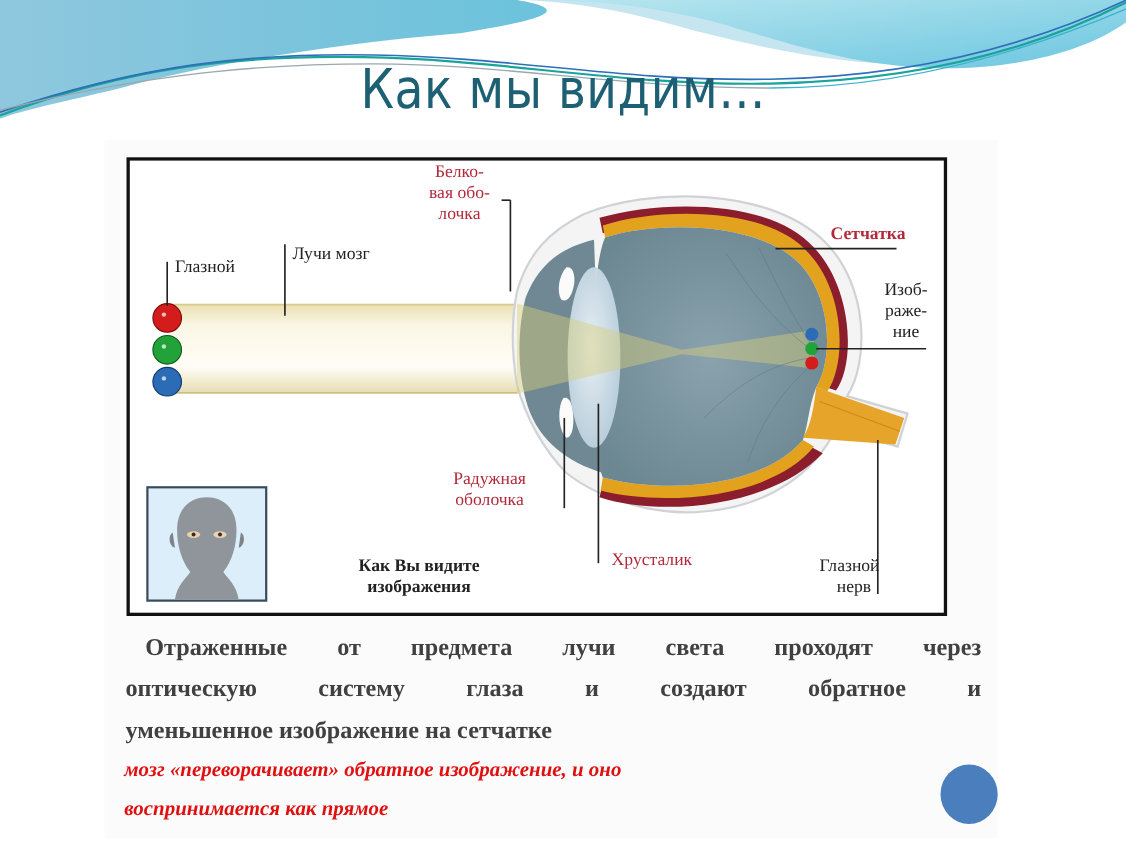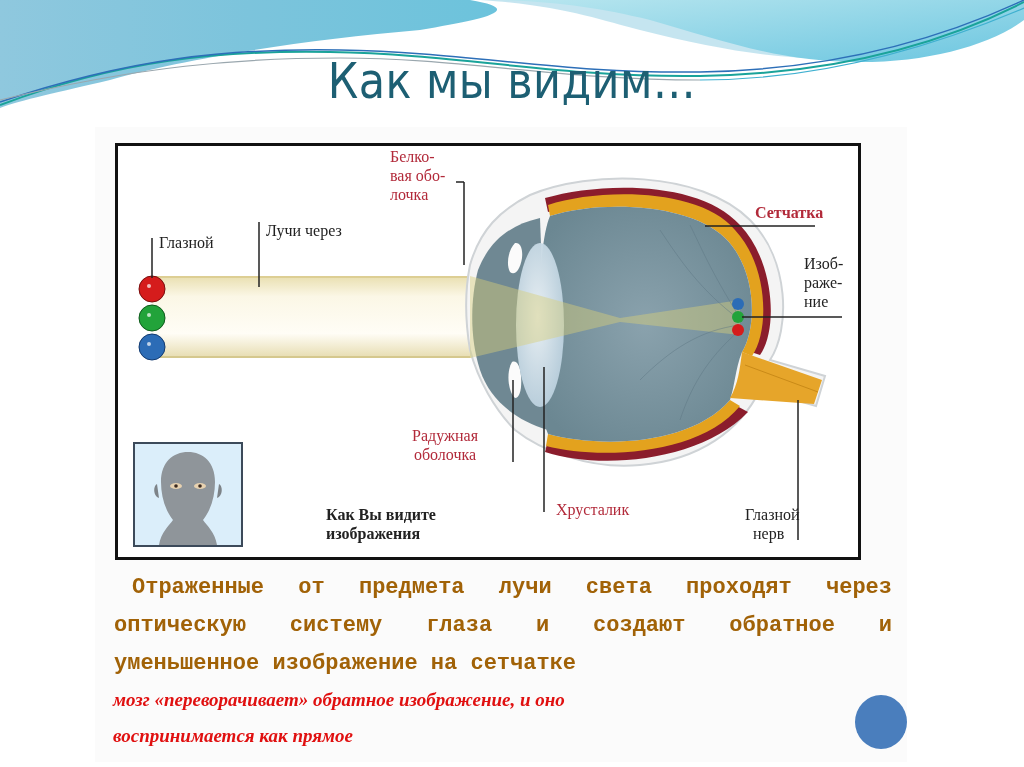--- a/index.html
+++ b/index.html
@@ -18,30 +18,30 @@
     position: absolute; left: 95px; top: 127px; width: 812px; height: 635px;
     background: #fbfbfb;
   }
   .diagram-frame {
     position: absolute; left: 115px; top: 143px; width: 740px; height: 411px;
     border: 3px solid #111; background: #fff; box-sizing: content-box;
   }
   .diagram-svg { position: absolute; left: 0; top: 0; }
   .lbl {
     position: absolute; font-family: "Liberation Serif", serif; font-size: 16px;
-    line-height: 19px; color: #222; white-space: pre;
+    line-height: 19px; color: #222; white-space: pre; text-align: center;
   }
   .lbl.red { color: #b22a3a; }
   .face-box {
     position: absolute; left: 133px; top: 442px; width: 106px; height: 101px;
     border: 2px solid #3c4a5a; background: #dbeefa; overflow: hidden;
   }
   .caption {
     position: absolute; left: 114px; width: 778px;
-    font-family: Liberation Mono, monospace; font-weight: bold; color: #a16207;
+    font-family: Liberation Serif, serif; font-weight: bold; color: #404040;
     font-size: 22px;
   }
   .caption-line { position: absolute; left: 0; white-space: nowrap; }
   .justify { width: 778px; text-align: justify; text-align-last: justify; }
   .red-note {
     position: absolute; left: 113px; font-family: "Liberation Serif", serif;
     font-style: italic; font-weight: bold; color: #e01010; font-size: 19px; white-space: nowrap;
   }
   .blue-dot {
     position: absolute; left: 855px; top: 695px; width: 52px; height: 54px;
@@ -148,21 +148,21 @@
     <line x1="464" y1="182" x2="464" y2="265"></line>
     <line x1="705" y1="226" x2="815" y2="226"></line>
     <line x1="742" y1="317" x2="842" y2="317"></line>
     <line x1="513" y1="380" x2="513" y2="462"></line>
     <line x1="544" y1="367" x2="544" y2="512"></line>
     <line x1="798" y1="400" x2="798" y2="540"></line>
   </g>
 </svg>
 
 <div class="lbl" style="left:159px;top:233px;">Глазной</div>
-<div class="lbl" style="left:266px;top:221px;">Лучи через</div>
+<div class="lbl" style="left:266px;top:221px;">Лучи мозг</div>
 <div class="lbl red" style="left:390px;top:147px;">Белко-
 вая обо-
 лочка</div>
 <div class="lbl red" style="left:755px;top:203px;font-weight:bold;">Сетчатка</div>
 <div class="lbl" style="left:790px;top:254px;margin-left:14px;">Изоб-
 раже-
 ние</div>
 <div class="lbl red" style="left:412px;top:426px;text-align:center;">Радужная
 оболочка</div>
 <div class="lbl red" style="left:556px;top:500px;">Хрусталик</div>

